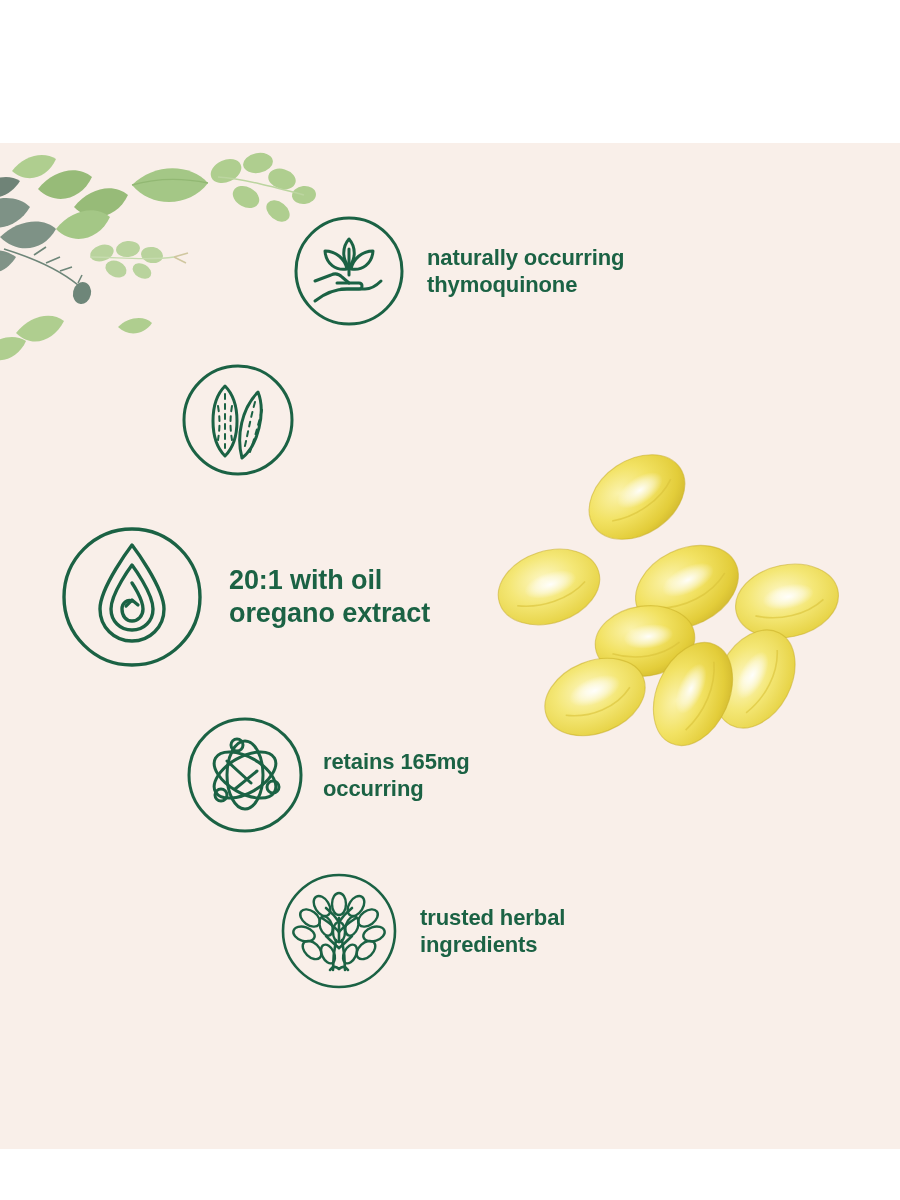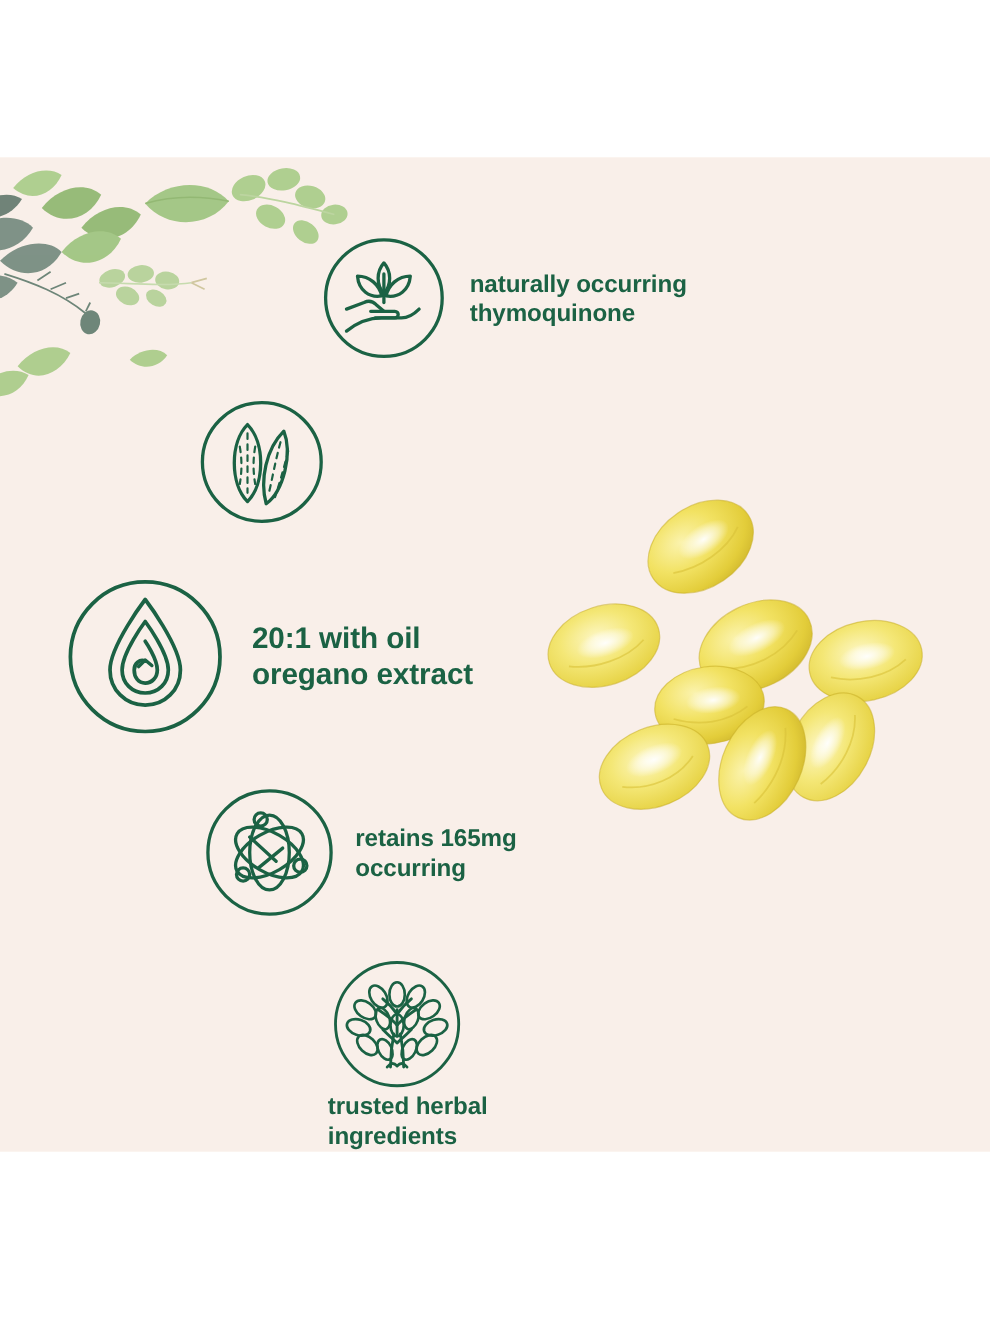--- a/index.html
+++ b/index.html
@@ -20,21 +20,21 @@
     background: #ffffff;
     overflow: hidden;
   }
 
   
   #panel {
     position: absolute;
     left: 0;
     top: 143px;
     width: 900px;
-    height: 904px;
+    height: 1006px;
     background: #f9efe9;
     overflow: hidden;
   }
 
   
   #foliage {
     position: absolute;
     left: -18px;
     top: -6px;
     width: 340px;
@@ -87,21 +87,21 @@
   #row-blackseed .ftext { font-size: 22px; margin-left: 20px; }
 
   #row-oregano { left: 60px; top: 382px; }
   #row-oregano .badge { width: 144px; height: 144px; }
   #row-oregano .ftext { font-size: 27px; margin-left: 25px; }
 
   #row-carvacrol { left: 185px; top: 572px; }
   #row-carvacrol .badge { width: 120px; height: 120px; }
   #row-carvacrol .ftext { font-size: 22px; margin-left: 18px; }
 
-  #row-herbal { left: 278px; top: 727px; flex-direction: column; }
+  #row-herbal { left: 278px; top: 727px; }
   #row-herbal .badge { width: 122px; height: 122px; }
   #row-herbal .ftext { font-size: 22px; margin-left: 20px; }
 </style>
 </head>
 <body>
 
 <div id="canvas">
 
   <div id="panel">
 

